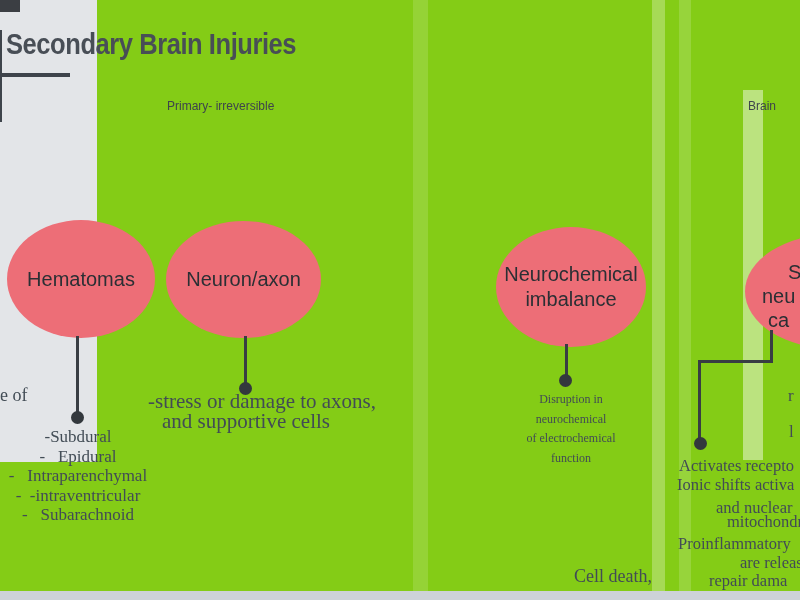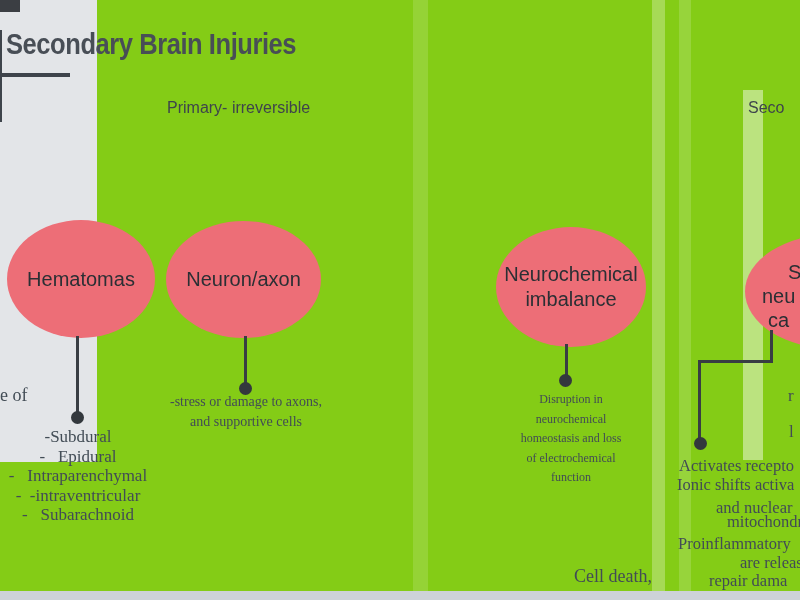--- a/index.html
+++ b/index.html
@@ -13,42 +13,42 @@
   .band-r2{left:679px;top:0;width:12px;height:600px;background:rgba(255,255,255,0.16);}
   .band-r3{left:743px;top:90px;width:20px;height:370px;background:rgba(255,255,255,0.45);}
   .band-bottom{left:0;top:591px;width:800px;height:9px;background:#cdd2d8;}
   .corner-mark{position:absolute;left:0;top:0;width:20px;height:12px;background:#3b3e43;}
 
   .title{position:absolute;left:6px;top:28px;font-size:29px;font-weight:bold;color:#484e56;
          letter-spacing:-0.5px;transform:scaleX(0.88);transform-origin:left top;white-space:nowrap;}
   .title-underline{position:absolute;left:0;top:73px;width:70px;height:3.5px;background:#3e444b;}
   .title-edge-line{position:absolute;left:0;top:30px;width:2px;height:92px;background:#3e444b;}
 
-  .heading{position:absolute;font-size:16px;color:#3e444c;white-space:nowrap;}
+  .heading{position:absolute;font-size:12px;color:#3e444c;white-space:nowrap;}
   .heading-primary{left:167px;top:99px;}
   .heading-secondary{left:748px;top:99px;}
 
   .ellipse{position:absolute;background:#ed6e77;border-radius:50%;display:flex;flex-direction:column;
            align-items:center;justify-content:center;color:#2b2f34;}
   .ellipse .ln{font-size:20px;line-height:25px;white-space:nowrap;}
   .e1{left:7px;top:220px;width:148px;height:118px;}
   .e2{left:166px;top:221px;width:155px;height:117px;}
   .e3{left:335px;top:224px;width:141px;height:113px;}
   .e4{left:496px;top:227px;width:150px;height:120px;}
   .e5{left:745px;top:234px;width:180px;height:115px;}
   .e5-ln{position:absolute;font-size:20px;color:#2b2f34;white-space:nowrap;}
 
   .cline{position:absolute;background:#383d43;}
   .dot{position:absolute;width:13px;height:13px;border-radius:50%;background:#33383d;}
 
   .note{position:absolute;font-family:"Liberation Serif",serif;color:#424c55;text-align:center;}
   .note .nln{display:block;white-space:pre;}
   .note-left-frag{left:0;top:385px;font-size:18px;text-align:left;}
   .note-hematomas{left:-10px;top:427px;width:176px;font-size:17px;line-height:19.5px;}
-  .note-neuron{left:148px;top:392px;width:196px;font-size:14px;line-height:19.5px;}
+  .note-neuron{left:148px;top:392px;width:196px;font-size:21px;line-height:19.5px;}
   .note-neurochem{left:482px;top:390px;width:178px;font-size:12px;line-height:19.5px;}
   .note-celldeath{left:574px;top:566px;font-size:18px;text-align:left;}
   .note-sec{position:absolute;font-family:"Liberation Serif",serif;color:#424c55;
             font-size:16.5px;white-space:nowrap;}
   .frag{position:absolute;font-family:"Liberation Serif",serif;color:#424c55;font-size:17px;}
 </style>
 </head>
 <body>
 
 <div class="stage">
@@ -59,21 +59,21 @@
   <div class="band band-r2"></div>
   <div class="band band-r3"></div>
   <div class="band band-bottom"></div>
   <div class="corner-mark"></div>
 
   <div class="title-edge-line"></div>
   <div class="title">Secondary Brain Injuries</div>
   <div class="title-underline"></div>
 
   <div class="heading heading-primary">Primary- irreversible</div>
-  <div class="heading heading-secondary">Seco</div>
+  <div class="heading heading-secondary">Brain</div>
 
   <div class="ellipse e1">
     <span class="ln">Hematomas</span>
   </div>
   <div class="ellipse e2">
     <span class="ln">Neuron/axon</span>
   </div>
   <div class="ellipse e4">
     <span class="ln">Neurochemical</span>
     <span class="ln">imbalance</span>
@@ -108,21 +108,20 @@
   </div>
 
   <div class="note note-neuron">
     <span class="nln">-stress or damage to axons,</span>
     <span class="nln">and supportive cells</span>
   </div>
 
   <div class="note note-neurochem">
     <span class="nln">Disruption in</span>
     <span class="nln">neurochemical</span>
-    <span class="nln">homeostasis and loss</span>
     <span class="nln">of electrochemical</span>
     <span class="nln">function</span>
   </div>
 
   <div class="note note-celldeath">Cell death,</div>
 
   <span class="note-sec" style="left:679px;top:456px;">Activates recepto</span>
   <span class="note-sec" style="left:677px;top:475px;">Ionic shifts activa</span>
   <span class="note-sec" style="left:716px;top:498px;">and nuclear</span>
   <span class="note-sec" style="left:727px;top:512px;">mitochondr</span>

